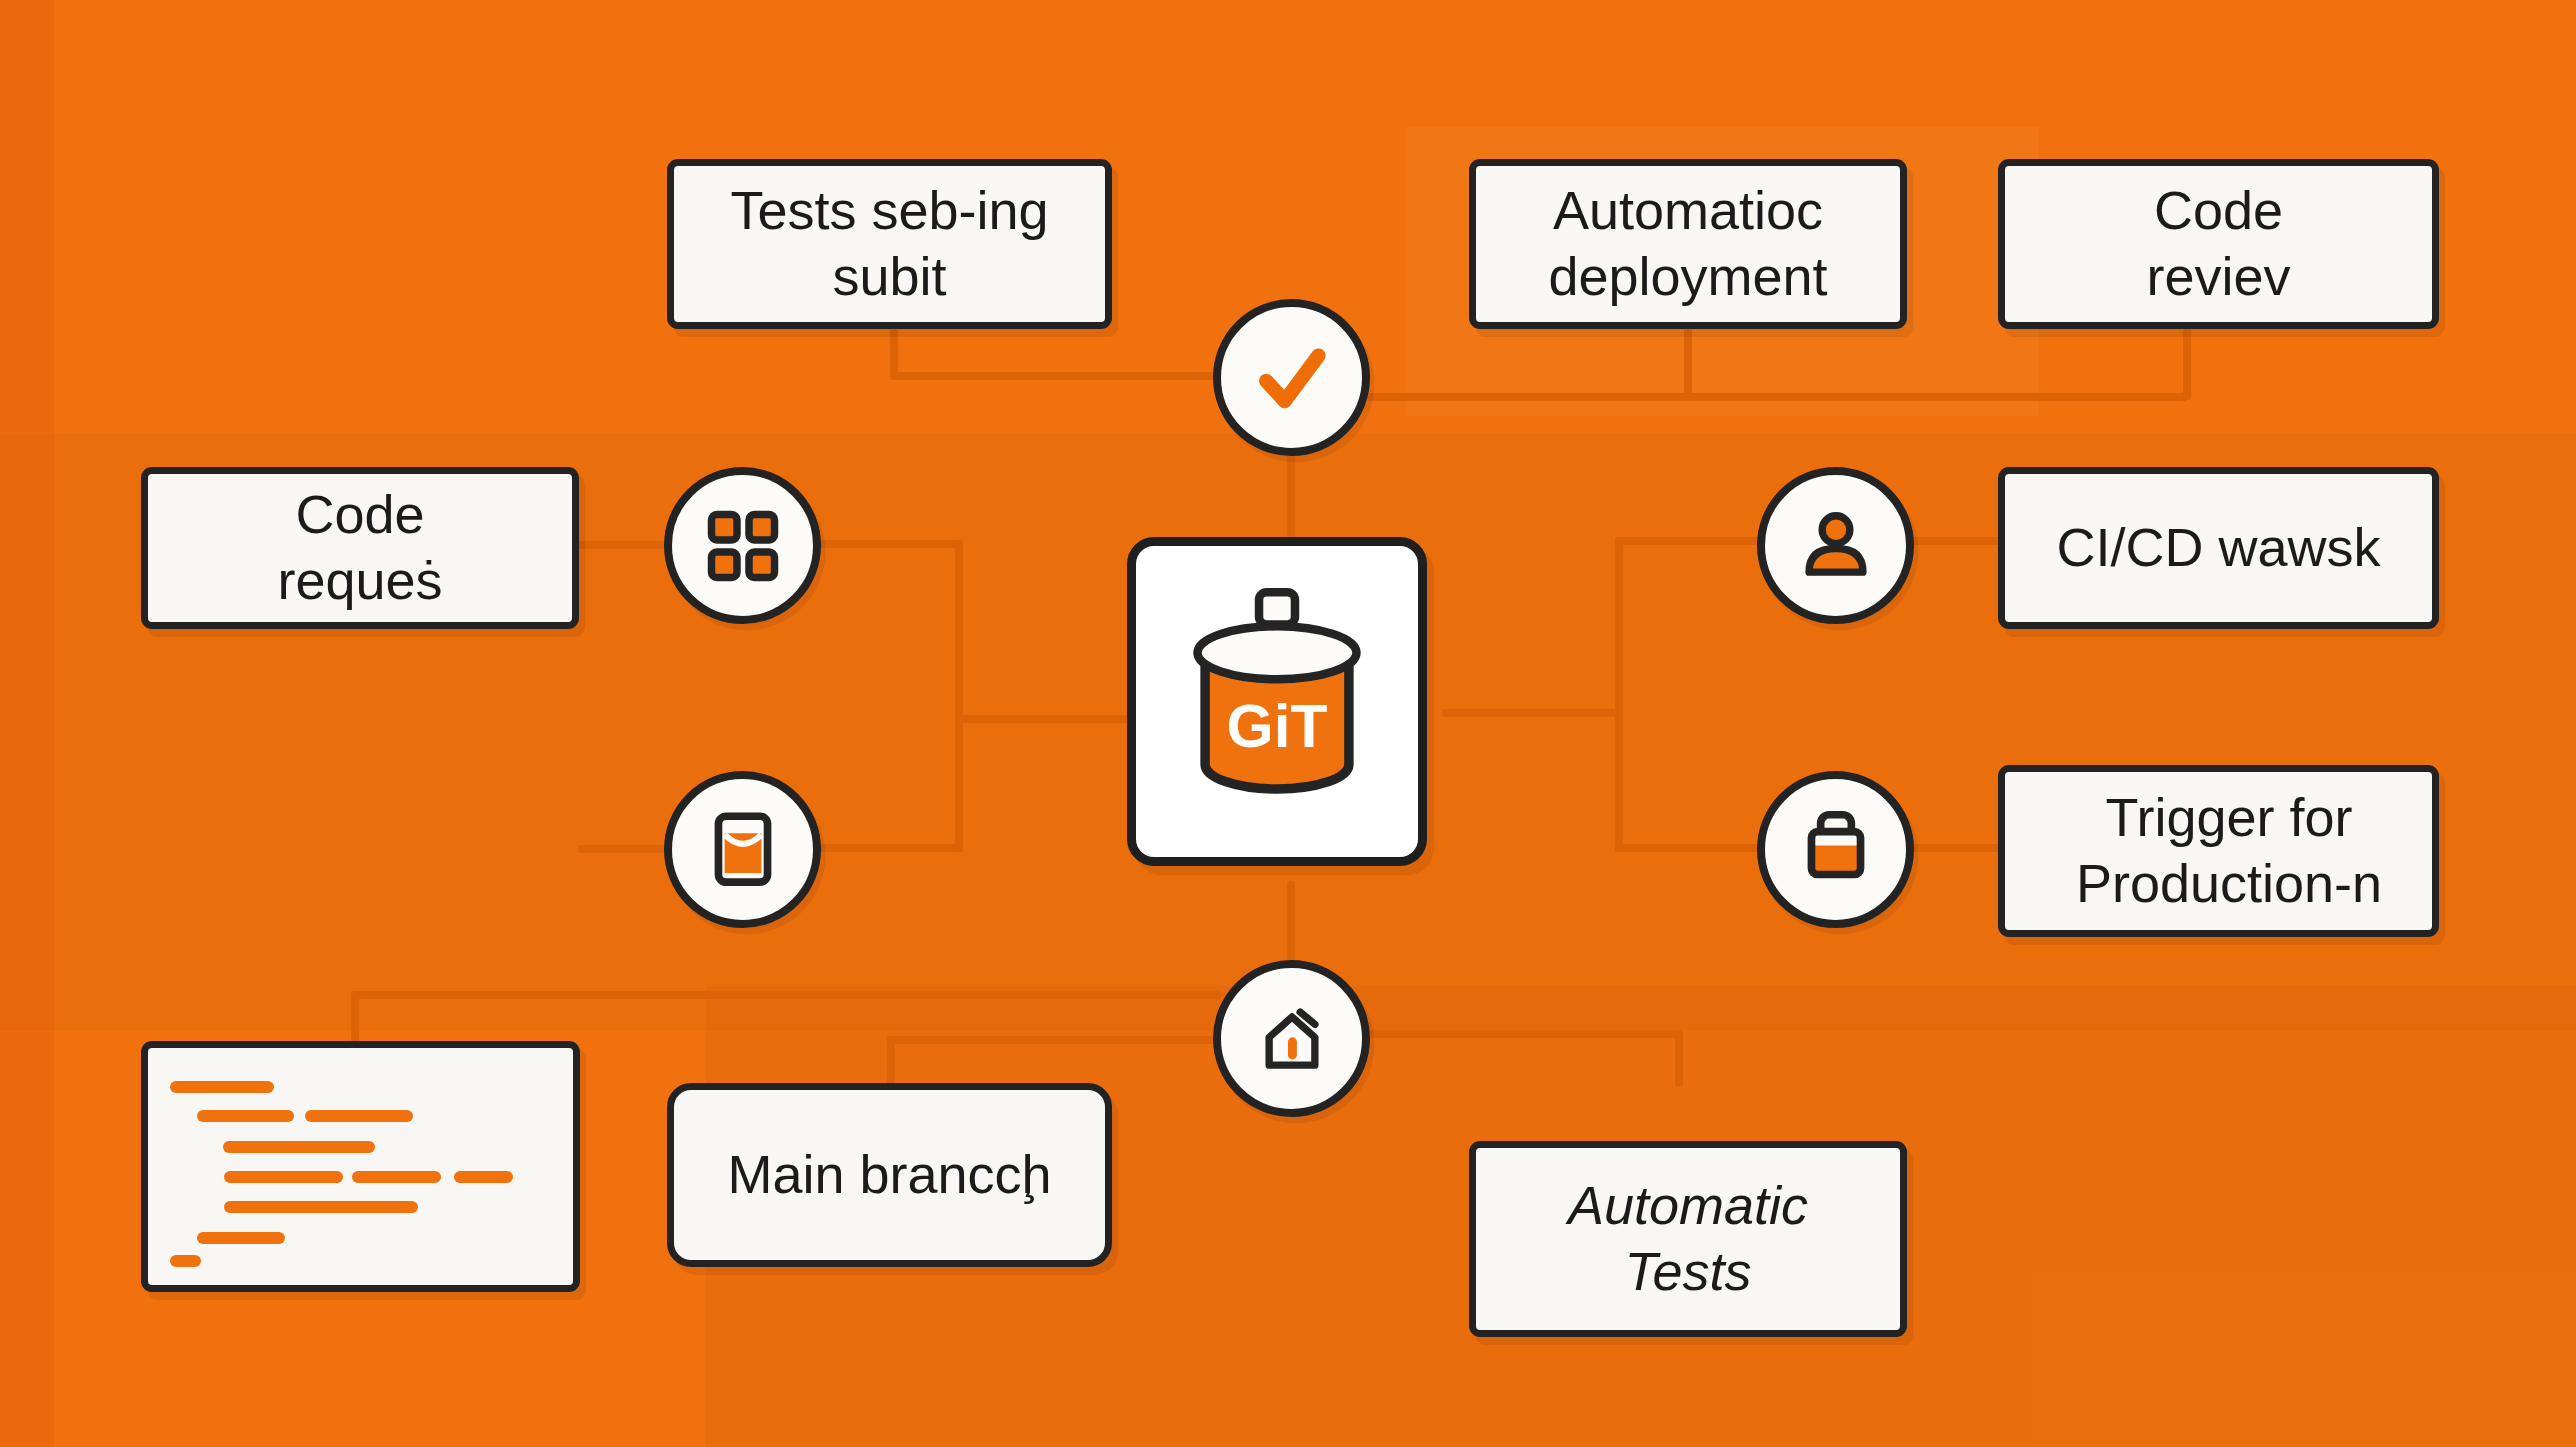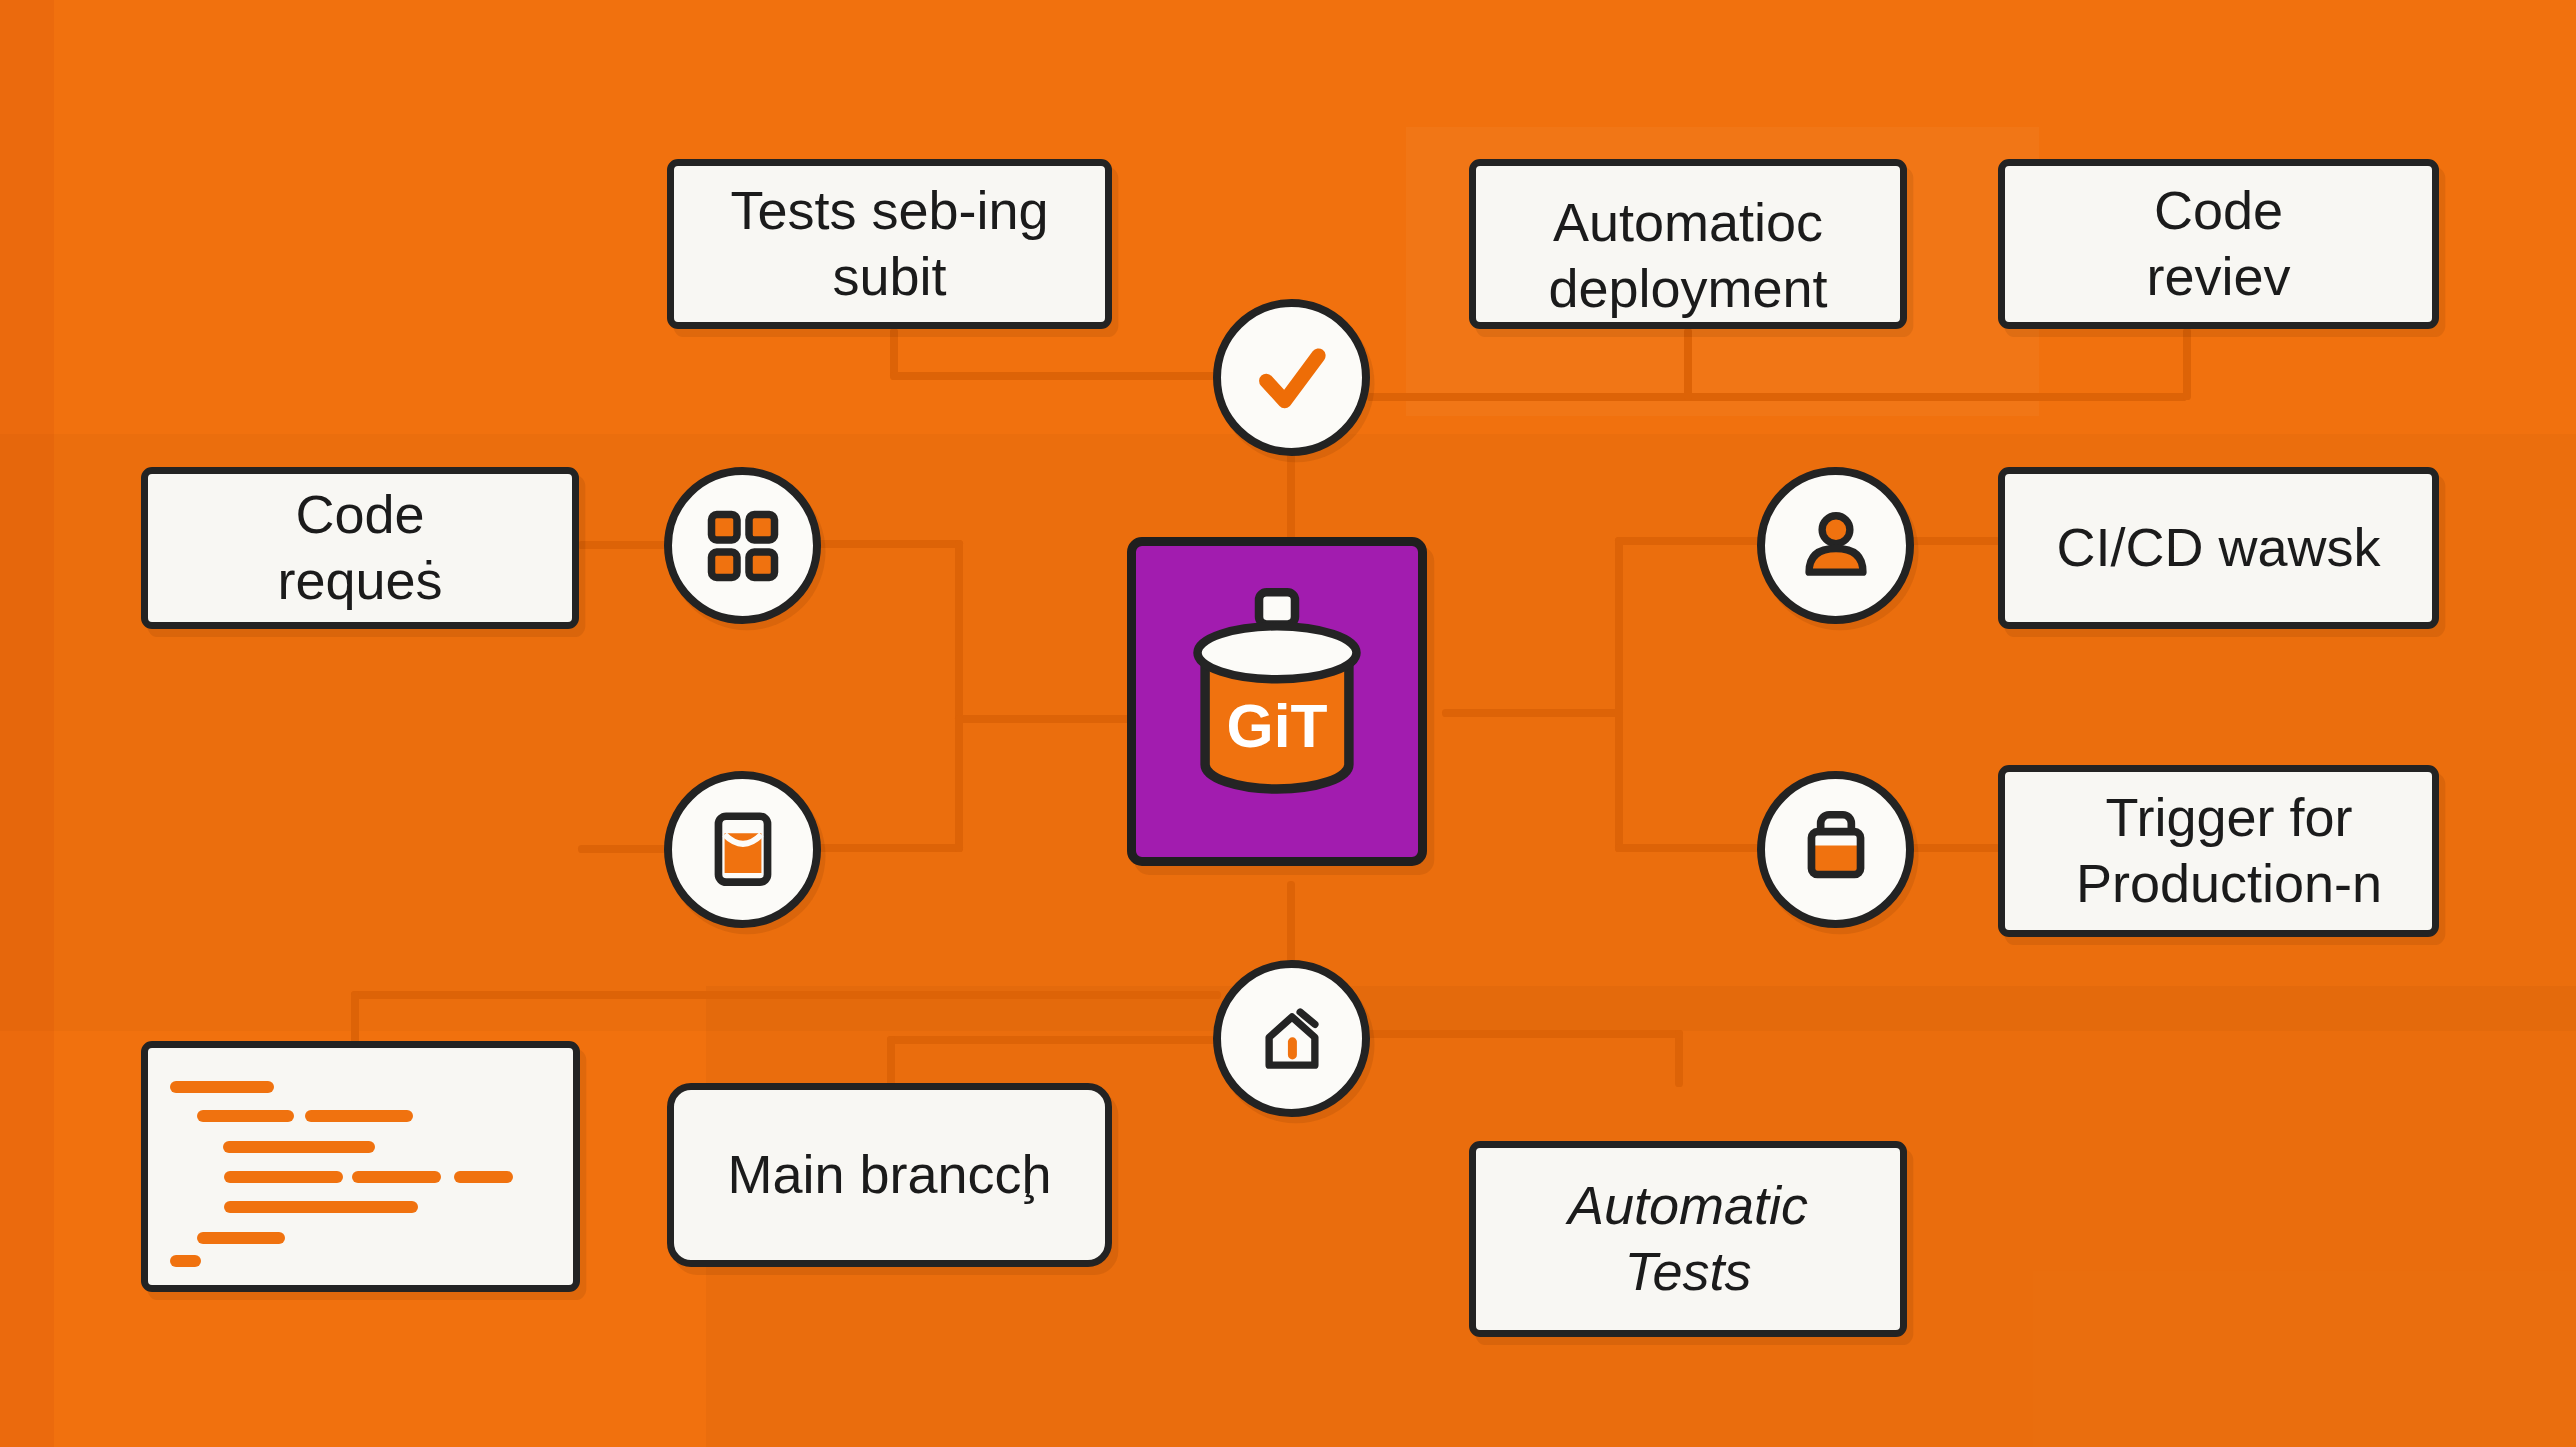--- a/index.html
+++ b/index.html
@@ -21,22 +21,22 @@
     box-shadow:6.3px 8.1px 0 rgba(70,25,0,0.10);
   }
   .circle{
     position:absolute;z-index:2;width:141px;height:141px;
     border:8.1px solid var(--box-border,#232323);border-radius:50%;
     background:#FCFBF8;display:flex;align-items:center;justify-content:center;
     box-shadow:4.5px 6.3px 0 rgba(70,25,0,0.10);
   }
   .squircle{
     position:absolute;z-index:2;left:1127px;top:537px;width:300px;height:329px;
-    box-sizing:border-box;border:9px solid #1F1F1F;border-radius:15px;
-    background:#a21caf;display:flex;align-items:center;justify-content:center;
+    box-sizing:border-box;border:9px solid #1F1F1F;border-radius:27px;
+    background:#ffffff;display:flex;align-items:center;justify-content:center;
     box-shadow:7.2px 9px 0 rgba(70,25,0,0.10);
   }
   #code-box{position:absolute;z-index:2;box-sizing:border-box;
     left:141px;top:1041px;width:439px;height:251px;
     background:var(--box-fill,#F8F7F3);border:7.2px solid var(--box-border,#232323);
     border-radius:11px;box-shadow:6.3px 8.1px 0 rgba(70,25,0,0.10);}
   .code-bar{position:absolute;height:11.8px;border-radius:6.3px;background:var(--accent,#F2770E);}
 </style>
 </head>
 <body>
@@ -74,21 +74,21 @@
       <div class="line" style="left: 887px; top: 1036px; width: 333px; height: 8.1px;"></div>
       <div class="line" style="left: 887px; top: 1036px; width: 8.1px; height: 52px;"></div>
       <div class="line" style="left: 1363px; top: 1030px; width: 320px; height: 8.1px;"></div>
       <div class="line" style="left: 1675px; top: 1030px; width: 8.1px; height: 57px;"></div>
     </div>
 
   <div class="box" style="left:667px;top:159px;width:445px;height:170px;">
     <span>Tests seb-ing
 subit</span>
   </div>
-  <div class="box" style="left:1469px;top:159px;width:438px;height:170px;align-items:flex-end;">
+  <div class="box" style="left:1469px;top:159px;width:438px;height:170px;">
     <span>Automatioc
 deployment</span>
   </div>
   <div class="box" style="left:1998px;top:159px;width:441px;height:170px;">
     <span>Code
 reviev</span>
   </div>
 
   <div class="box" style="left:141px;top:467px;width:438px;height:162px;">
     <span>Code

